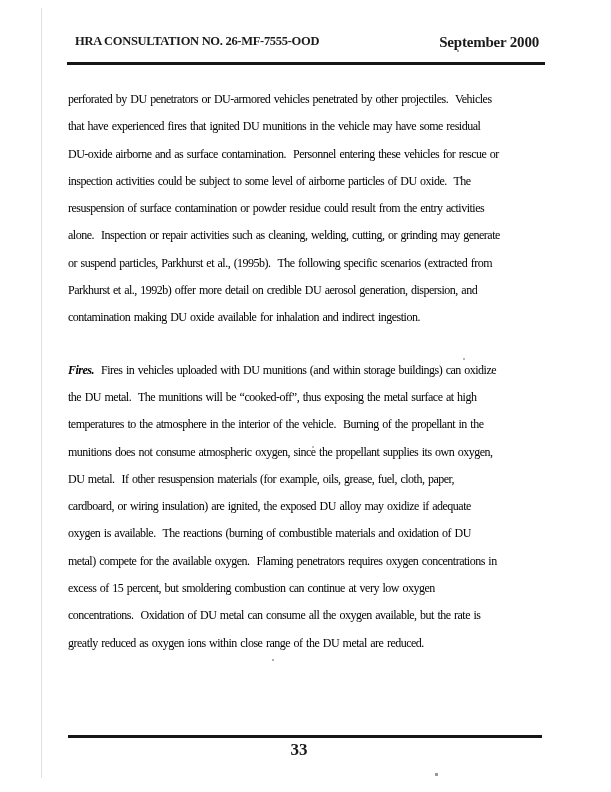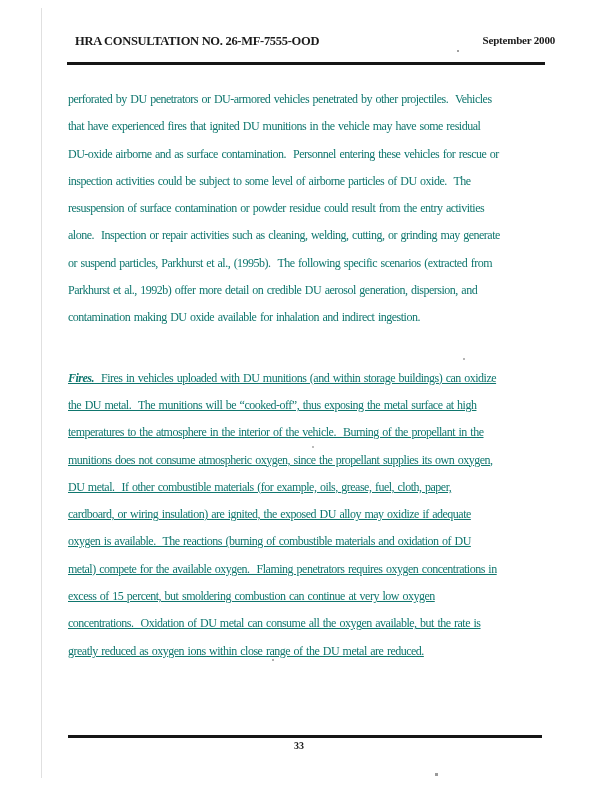--- a/index.html
+++ b/index.html
@@ -22,63 +22,63 @@
   .header-left {
     position: absolute;
     left: 75px; top: 34px;
     font-size: 12.5px;
     font-weight: bold;
     letter-spacing: -0.3px;
     white-space: pre;
   }
   .header-right {
     position: absolute;
-    right: 56px; top: 34px;
-    font-size: 11px;
+    right: 72px; top: 34px;
+    font-size: 15px;
     font-weight: bold;
     letter-spacing: -0.2px;
     white-space: pre;
   }
   .header-rule {
     position: absolute;
     left: 67px; top: 62px;
     width: 478px; height: 3px;
     background: #161616;
   }
   .body-text {
     position: absolute;
     left: 68px; top: 86px;
     width: 492px;
     font-size: 12px;
     letter-spacing: -0.5px;
     word-spacing: 1px;
-    color: #0f766e;
+    color: #000000;
   }
-  .para + .para { margin-top: 33px; text-decoration: underline; }
+  .para + .para { margin-top: 25px; }
   .line {
     height: 27.3px;
     line-height: 27.3px;
     white-space: pre;
   }
   .lead {
     font-weight: bold;
     font-style: italic;
   }
   .footer-rule {
     position: absolute;
     left: 68px; top: 735px;
     width: 474px; height: 3px;
     background: #161616;
   }
   .page-number {
     position: absolute;
     left: 0; top: 740px;
     width: 598px;
     text-align: center;
-    font-size: 10px;
+    font-size: 17px;
     font-weight: bold;
   }
   .speck { position: absolute; background: #a0a0a0; }
   .speck.s1 { left: 457px; top: 50px;  width: 2px; height: 2px; }
   .speck.s2 { left: 463px; top: 358px; width: 2px; height: 2px; background: #b5b5b5; }
   .speck.s3 { left: 312px; top: 446px; width: 2px; height: 2px; background: #bbbbbb; }
   .speck.s4 { left: 272px; top: 659px; width: 2px; height: 2px; background: #b0b0b0; }
   .speck.s5 { left: 435px; top: 773px; width: 3px; height: 3px; background: #9a9a9a; }
 </style>
 </head>
@@ -104,21 +104,21 @@
         <div class="line">alone.  Inspection or repair activities such as cleaning, welding, cutting, or grinding may generate</div>
         <div class="line">or suspend particles, Parkhurst et al., (1995b).  The following specific scenarios (extracted from</div>
         <div class="line">Parkhurst et al., 1992b) offer more detail on credible DU aerosol generation, dispersion, and</div>
         <div class="line">contamination making DU oxide available for inhalation and indirect ingestion.</div>
       </div>
       <div class="para">
         <div class="line"><span class="lead">Fires.</span>  Fires in vehicles uploaded with DU munitions (and within storage buildings) can oxidize</div>
         <div class="line">the DU metal.  The munitions will be “cooked-off”, thus exposing the metal surface at high</div>
         <div class="line">temperatures to the atmosphere in the interior of the vehicle.  Burning of the propellant in the</div>
         <div class="line">munitions does not consume atmospheric oxygen, since the propellant supplies its own oxygen,</div>
-        <div class="line">DU metal.  If other combustible materials (for example, oils, grease, fuel, cloth, paper,</div>
+        <div class="line">DU metal.  If other resuspension materials (for example, oils, grease, fuel, cloth, paper,</div>
         <div class="line">cardboard, or wiring insulation) are ignited, the exposed DU alloy may oxidize if adequate</div>
         <div class="line">oxygen is available.  The reactions (burning of combustible materials and oxidation of DU</div>
         <div class="line">metal) compete for the available oxygen.  Flaming penetrators requires oxygen concentrations in</div>
         <div class="line">excess of 15 percent, but smoldering combustion can continue at very low oxygen</div>
         <div class="line">concentrations.  Oxidation of DU metal can consume all the oxygen available, but the rate is</div>
         <div class="line">greatly reduced as oxygen ions within close range of the DU metal are reduced.</div>
       </div>
     </div>
 
   <div class="footer-rule"></div>

